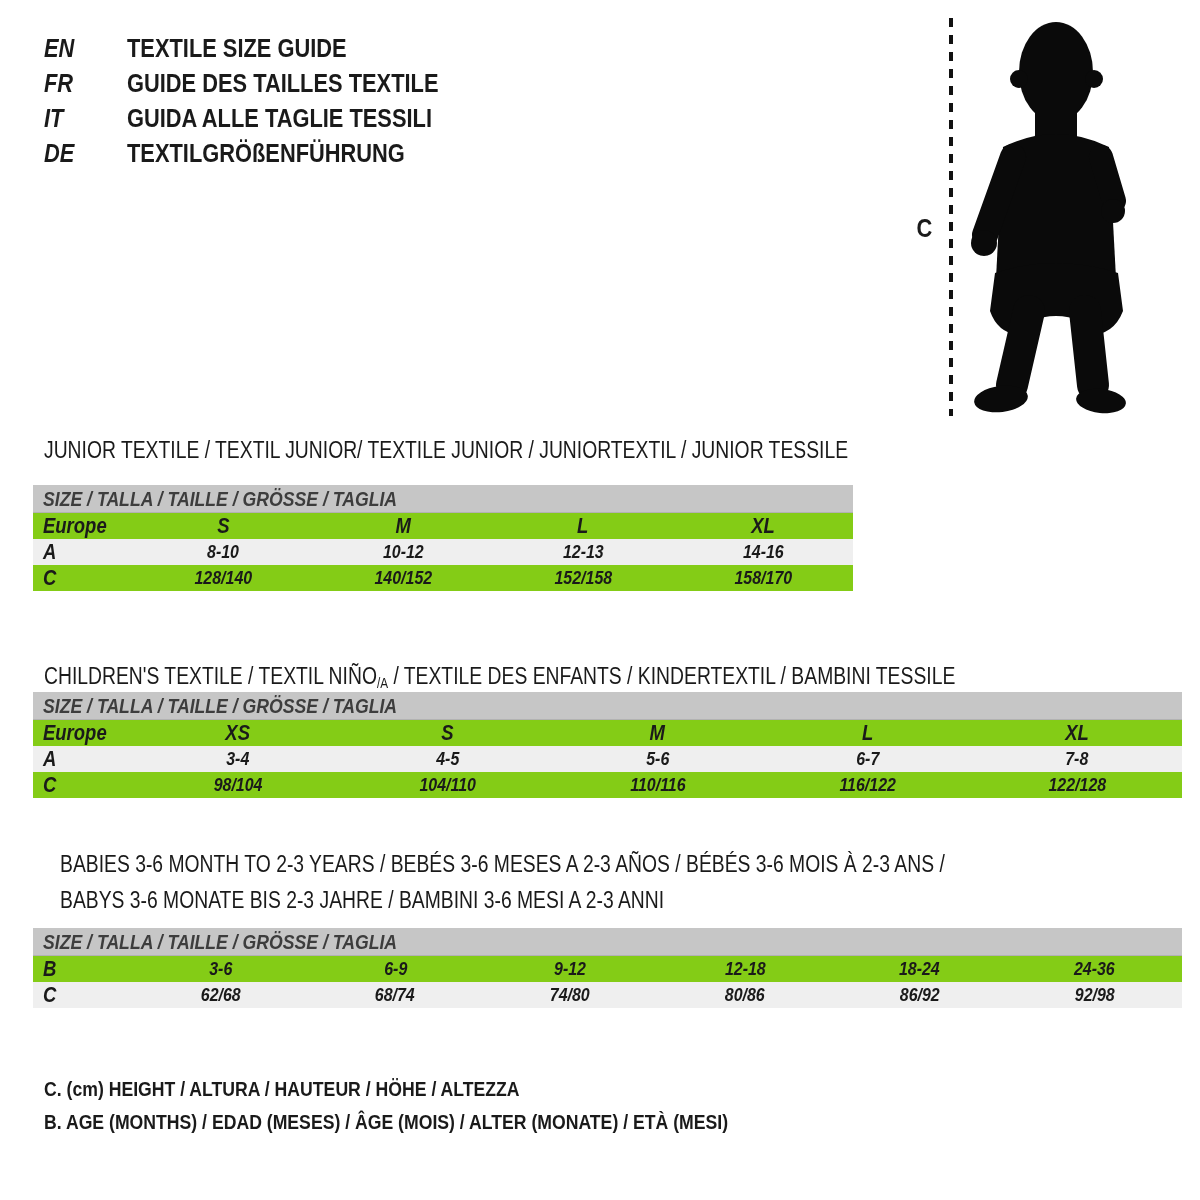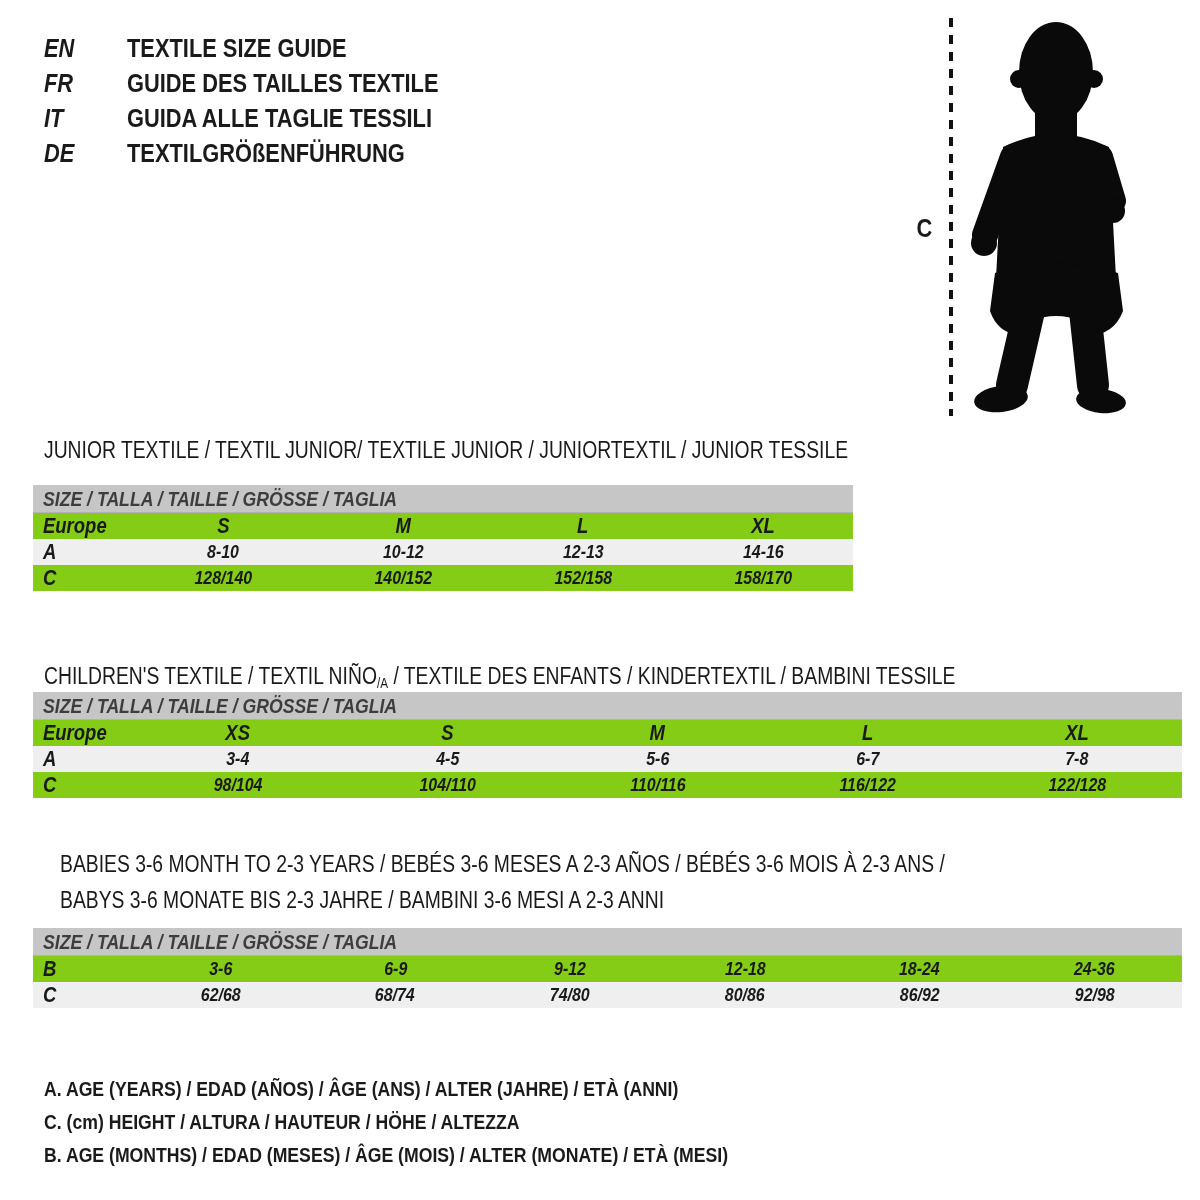--- a/index.html
+++ b/index.html
@@ -177,16 +177,15 @@
     <div class="cell"><span class="condC">62/68</span></div>
     <div class="cell"><span class="condC">68/74</span></div>
     <div class="cell"><span class="condC">74/80</span></div>
     <div class="cell"><span class="condC">80/86</span></div>
     <div class="cell"><span class="condC">86/92</span></div>
     <div class="cell"><span class="condC">92/98</span></div>
   </div>
 </div>
 
 <div class="abs legend">
-  <div><span class="cond">A. AGE (YEARS) / EDAD (AÑOS) / ÂGE (ANS) / ALTER (JAHRE) / ETÀ (ANNI)</span></div>
   <div><span class="cond">C. (cm) HEIGHT / ALTURA / HAUTEUR / HÖHE / ALTEZZA</span></div>
   <div><span class="cond">B. AGE (MONTHS) / EDAD (MESES) / ÂGE (MOIS) / ALTER (MONATE) / ETÀ (MESI)</span></div>
 </div>
 
 </body></html>

